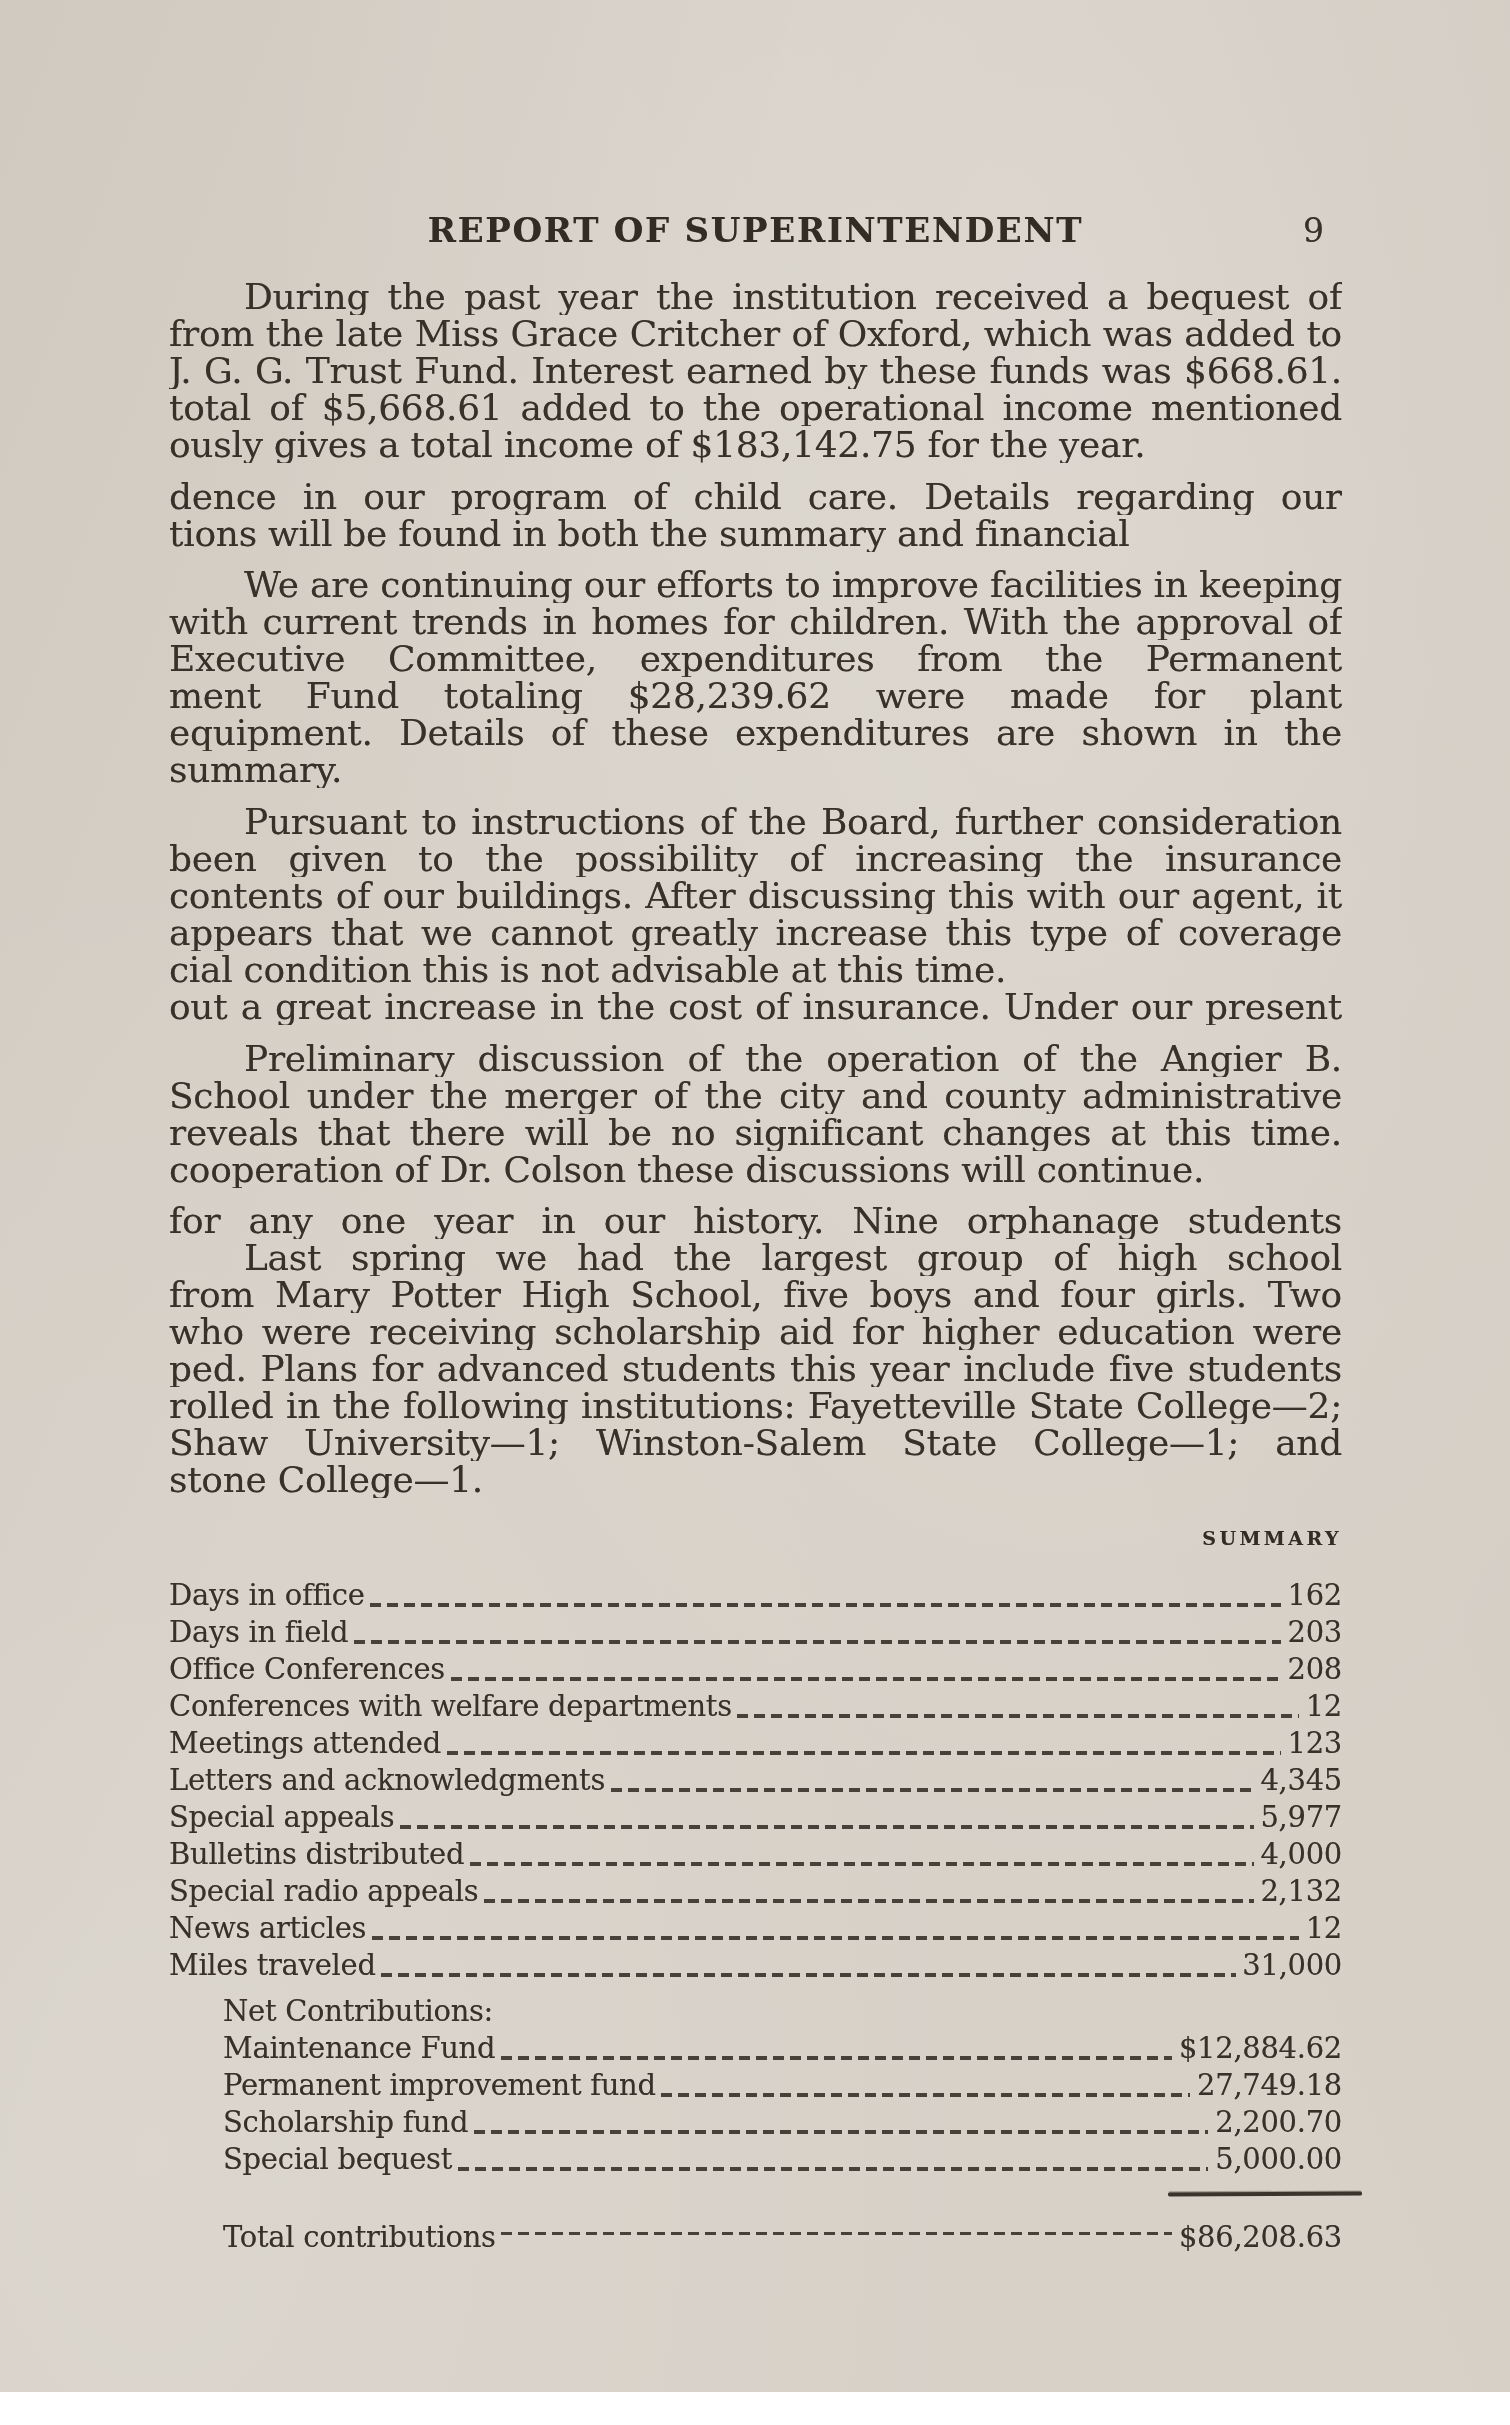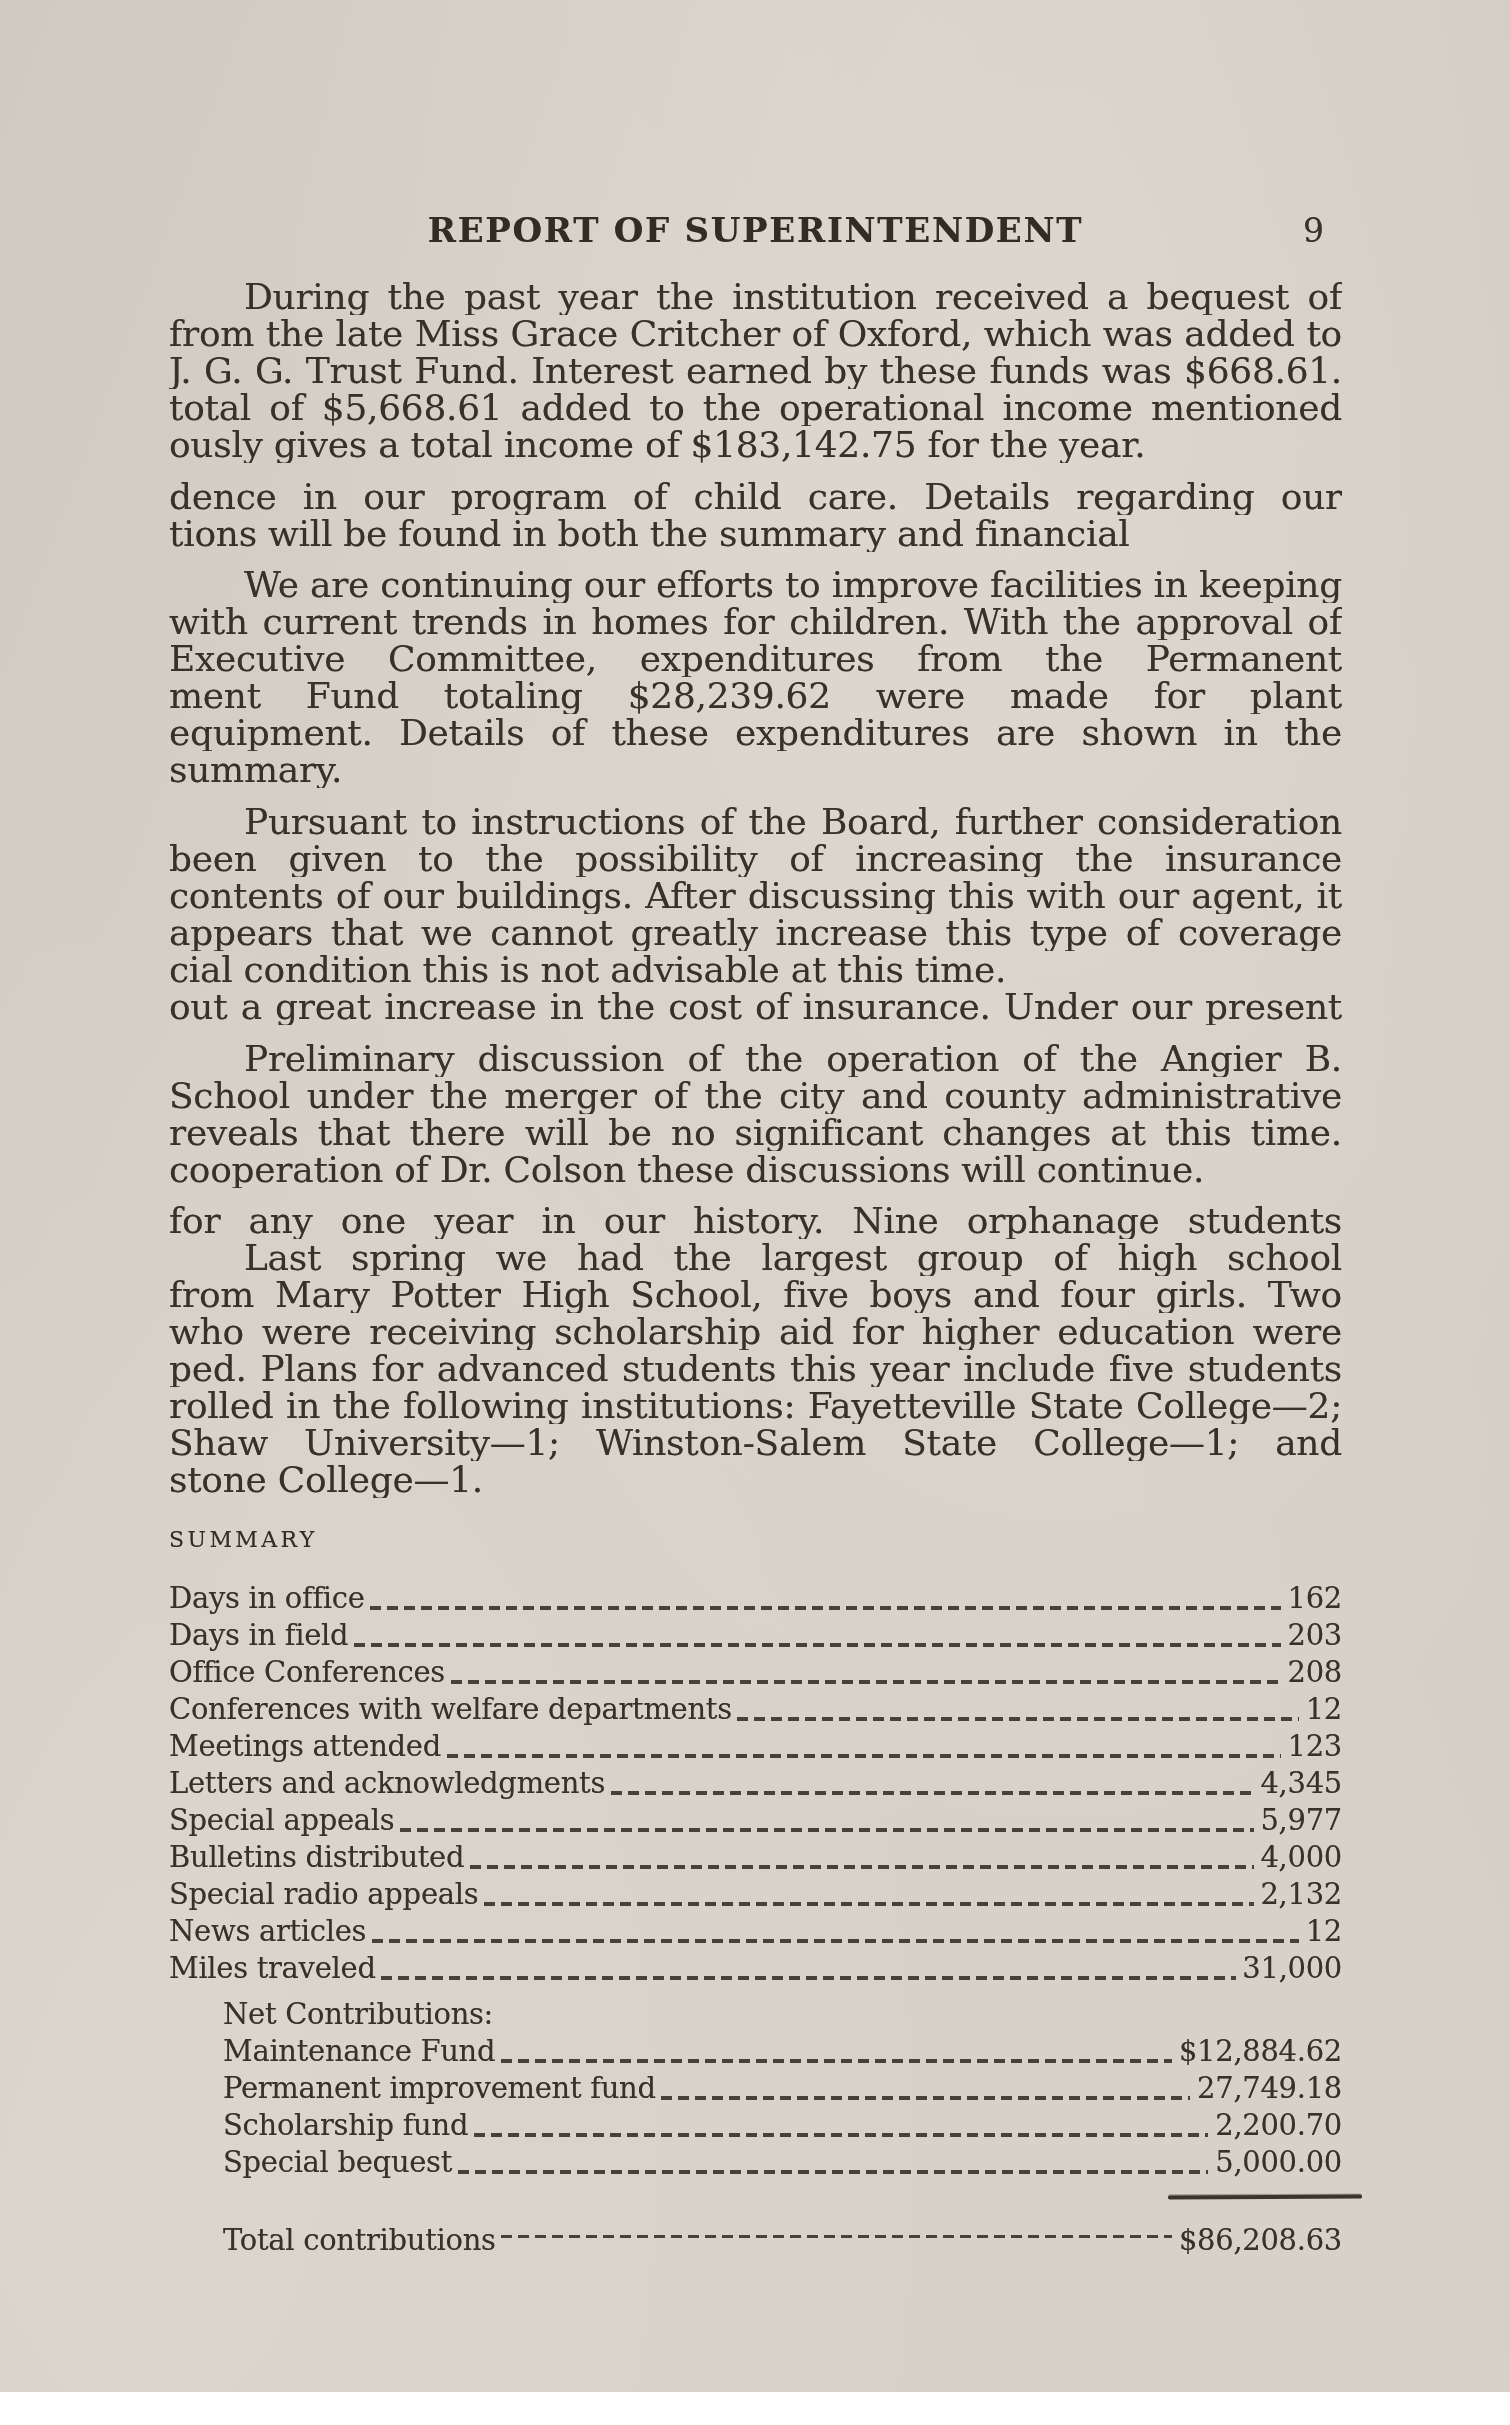--- a/index.html
+++ b/index.html
@@ -60,24 +60,24 @@
     text-align-last: justify;
   }
   .line.end {
     white-space: normal;
     text-align: left;
     text-align-last: left;
   }
   .line.ind { text-indent: 75px; }
   .summary-heading {
     margin: 29px 0 27px 0;
-    font-size: 22px;
-    font-weight: normal;
+    font-size: 19px;
+    font-weight: bold;
     letter-spacing: 3.4px;
-    text-align: left;
+    text-align: right;
     color: #322c25;
   }
   .srow {
     display: flex;
     align-items: flex-end;
     height: 37px;
     font-size: 29px;
     line-height: 35px;
     letter-spacing: -0.3px;
   }

